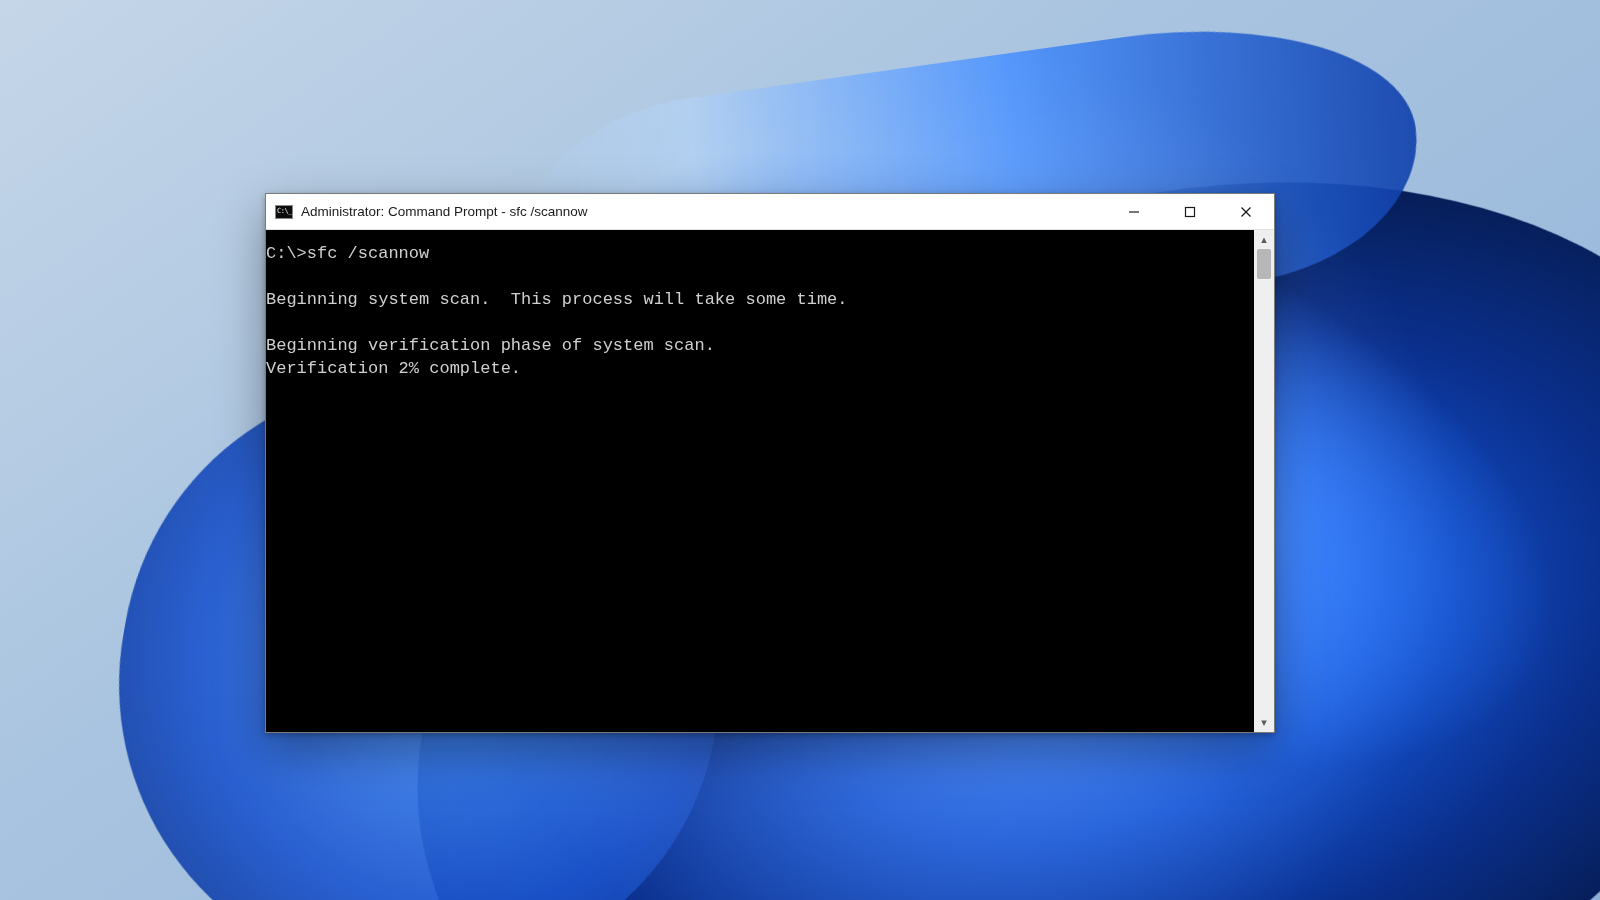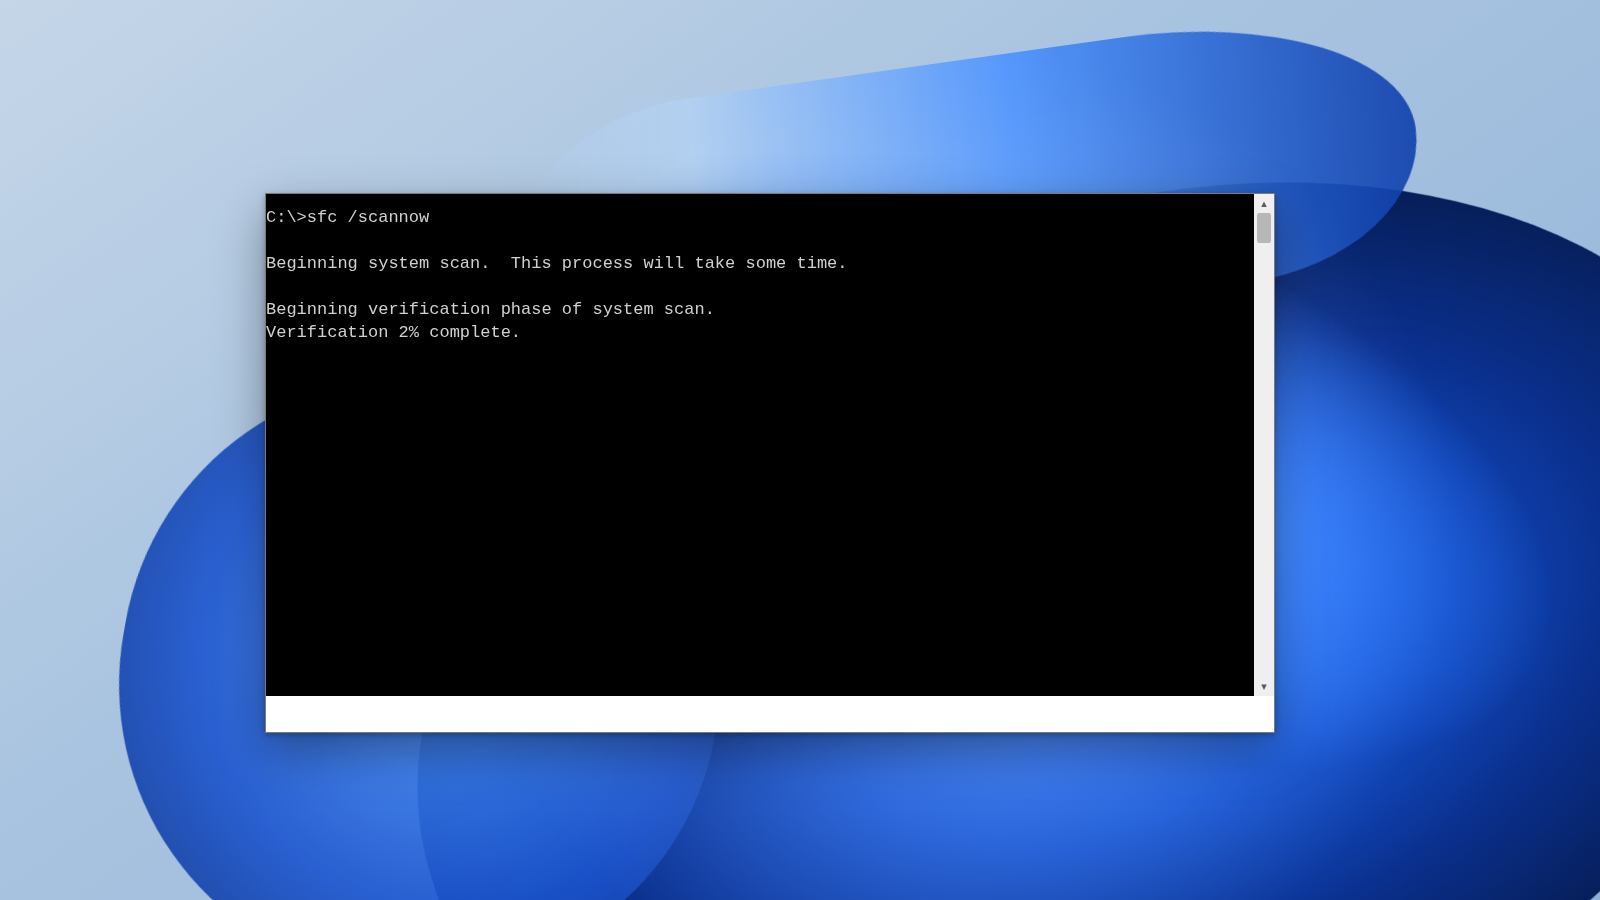--- a/index.html
+++ b/index.html
@@ -145,20 +145,43 @@
 <body>
 
 <div class="bloom a"></div>
 <div class="bloom d"></div>
 <div class="bloom b"></div>
 <div class="bloom c"></div>
 <div class="glow"></div>
 
 <div class="window">
 
+  <div class="titlebar">
+    <div class="app-icon"></div>
+    <div class="title-text">Administrator: Command Prompt - sfc  /scannow</div>
+    <div class="spacer"></div>
+    <div class="win-controls">
+      <div class="win-btn">
+        <svg width="12" height="12" viewBox="0 0 12 12">
+            <line x1="1" y1="6" x2="11" y2="6" stroke="#1a1a1a" stroke-width="1.2"></line>
+          </svg>
+      </div>
+      <div class="win-btn">
+        <svg width="12" height="12" viewBox="0 0 12 12">
+            <rect x="1.5" y="1.5" width="9" height="9" fill="none" stroke="#1a1a1a" stroke-width="1.2"></rect>
+          </svg>
+      </div>
+      <div class="win-btn close">
+        <svg width="12" height="12" viewBox="0 0 12 12">
+            <line x1="1.5" y1="1.5" x2="10.5" y2="10.5" stroke="#1a1a1a" stroke-width="1.2"></line>
+            <line x1="10.5" y1="1.5" x2="1.5" y2="10.5" stroke="#1a1a1a" stroke-width="1.2"></line>
+          </svg>
+      </div>
+    </div>
+  </div>
 
   <div class="console-wrap">
     <div class="console"><span>C:\&gt;sfc /scannow</span>
 <span></span>
 <span>Beginning system scan.  This process will take some time.</span>
 <span></span>
 <span>Beginning verification phase of system scan.</span>
 <span>Verification 2% complete.</span></div>
 
     <div class="vscroll">

